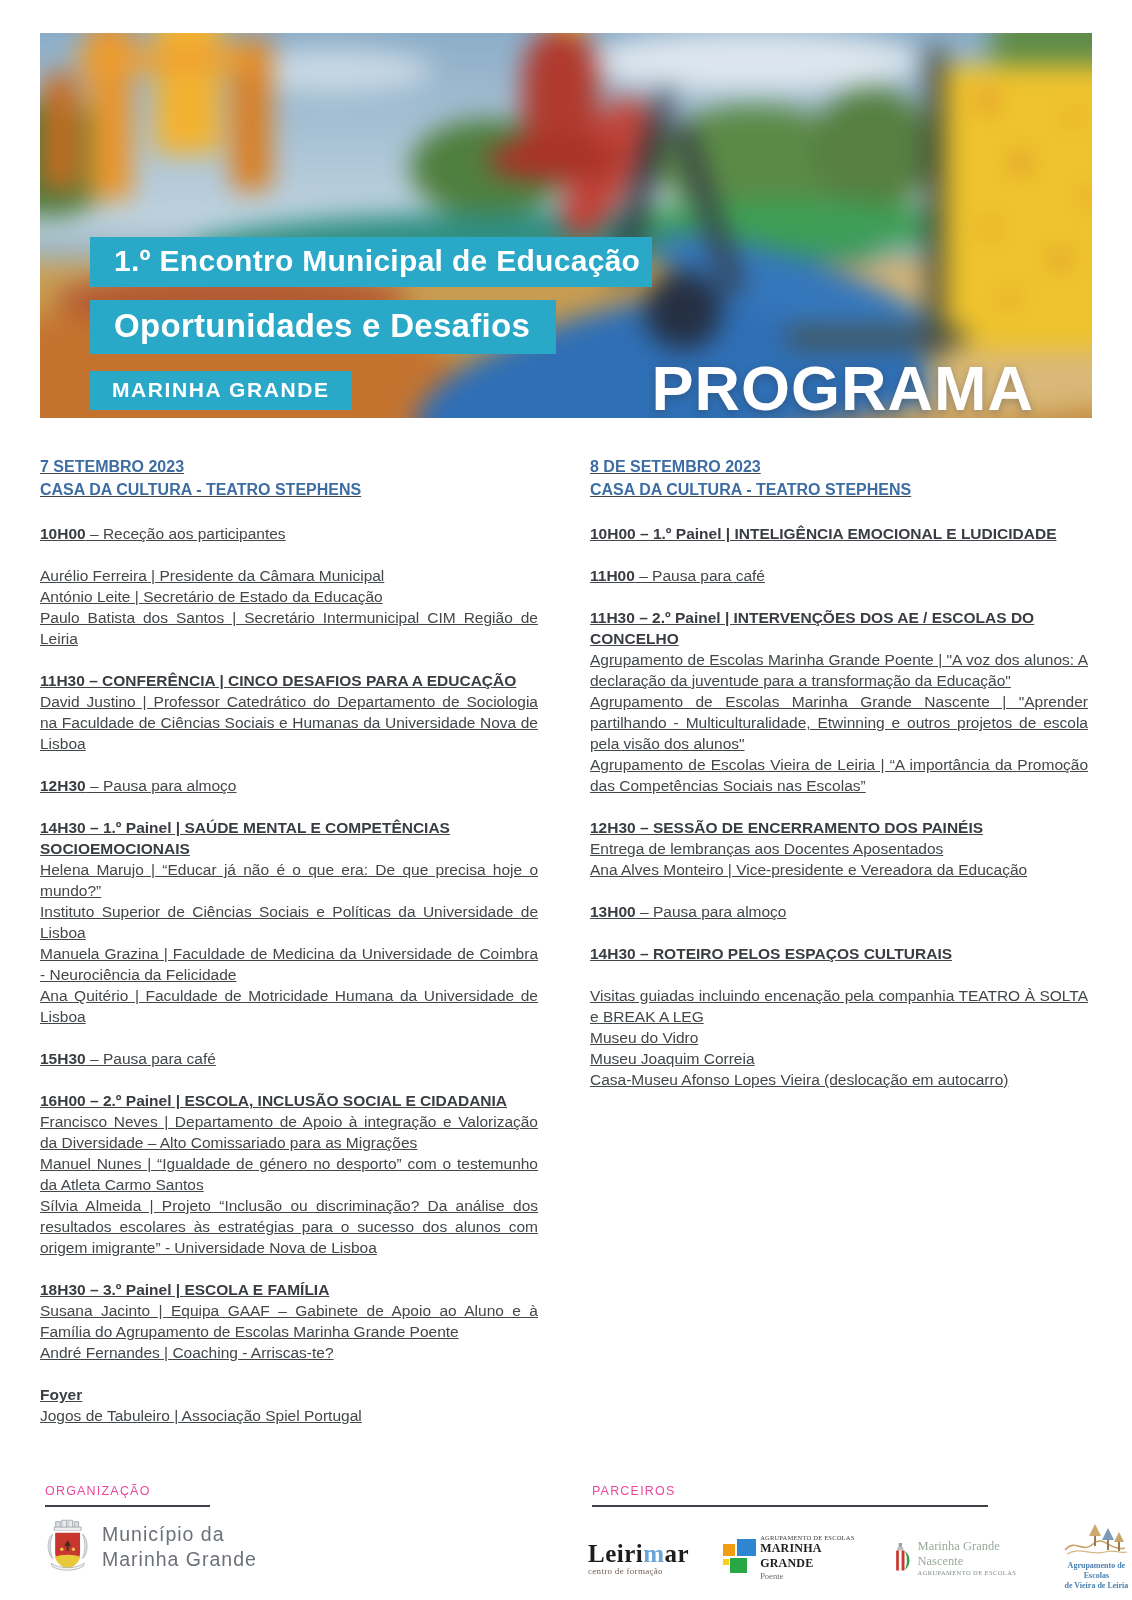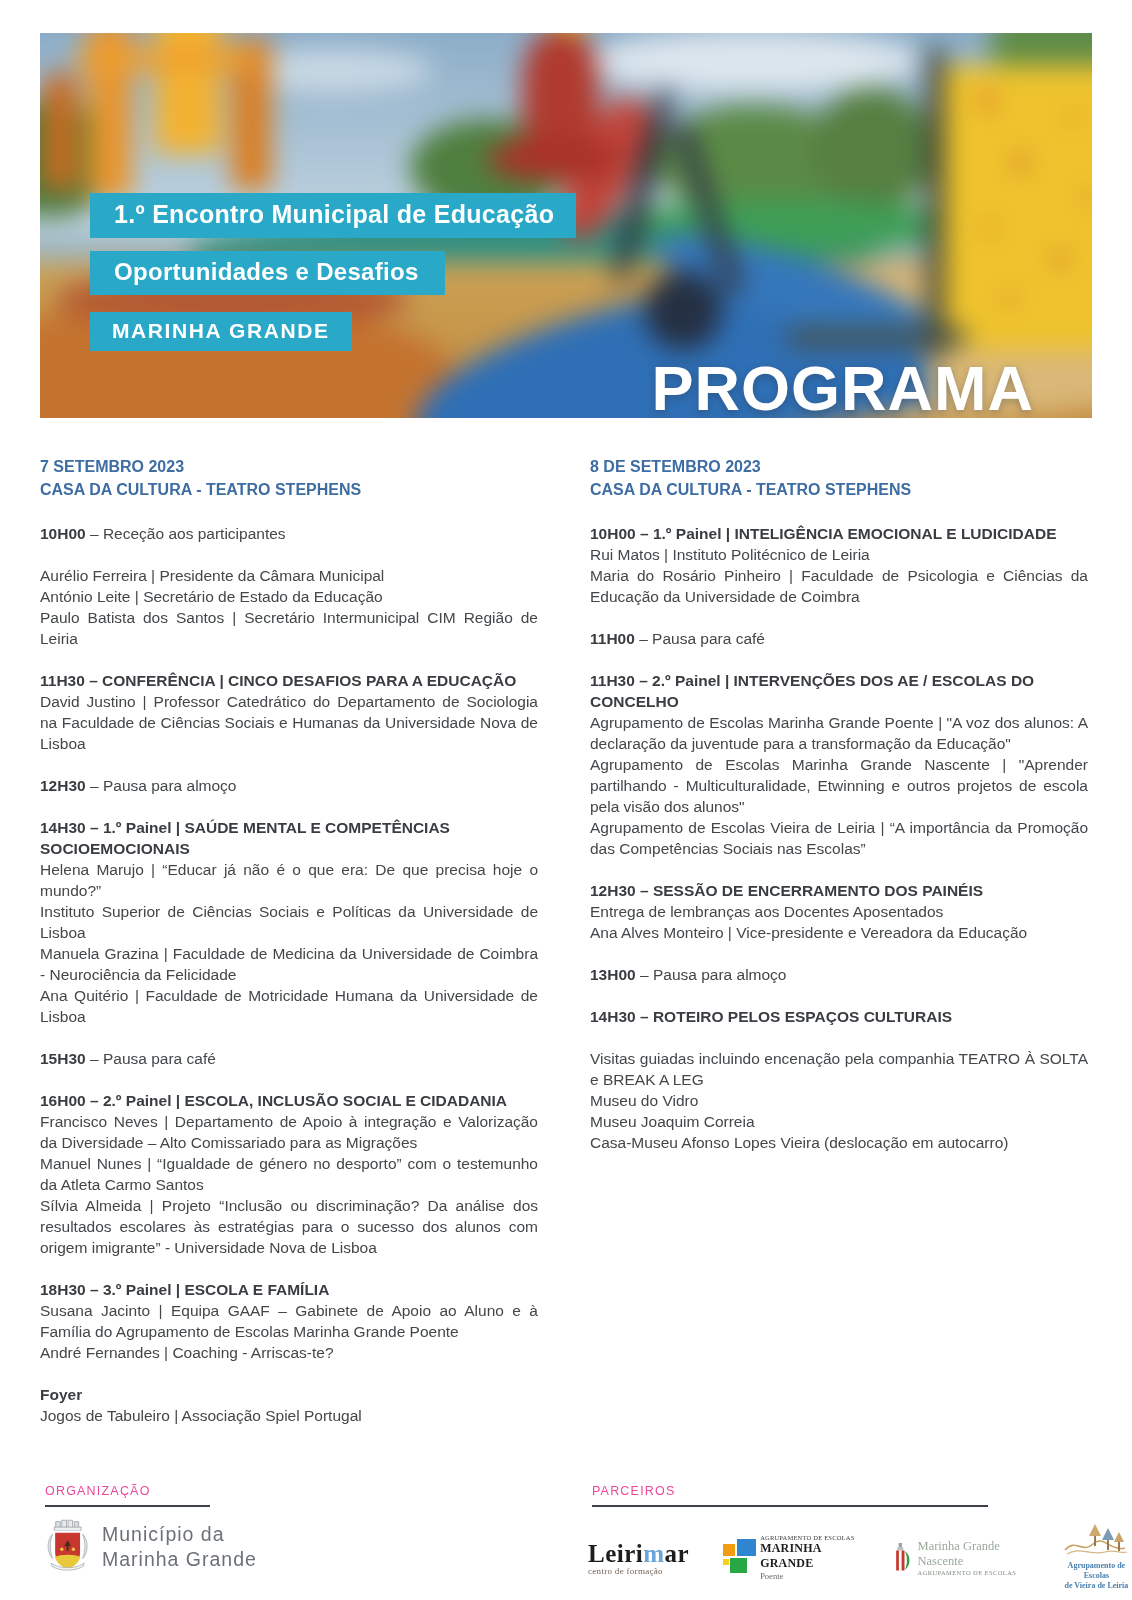--- a/index.html
+++ b/index.html
@@ -44,30 +44,30 @@
   .rope2 { left:62%; top:26%; width:1.6%; height:40%; background:#333a46; transform:rotate(-18deg); }
   .fig   { left:57%; top:60%; width:7%;  height:18%; background:#253043; border-radius:50%; }
   .wpole { left:82.5%; top:10%; width:1.5%; height:70%; background:#3a3f38; }
   .wall  { left:84%; top:14%; width:18%; height:64%; background:#eec32d; }
   .wall i { position:absolute; display:block; border-radius:50%; }
   .bench { left:70%; top:73%; width:16%; height:4%; background:#474f45; border-radius:4px; }
 
   .hero-banners { position:absolute; left:50px; top:160px; display:flex; flex-direction:column;
                   align-items:flex-start; gap:13px; }
   .banner { background:var(--teal,#29a8c8); color:#fff; font-weight:bold; white-space:nowrap; }
-  .banner-main { font-size:25px; padding:7px 22px 9px 24px; letter-spacing:.3px; }
-  .banner-sub  { font-size:24px; padding:7px 26px 9px 24px; letter-spacing:.3px; }
+  .banner-main { font-size:30px; padding:7px 12px 9px 24px; letter-spacing:.3px;margin-top:44px; }
+  .banner-sub  { font-size:33px; padding:7px 26px 9px 24px; letter-spacing:.3px; }
   .banner-tag  { font-size:21px; padding:7px 22px 8px 22px; letter-spacing:1.6px; margin-top:4px; }
   .program-title { position:absolute; right:58px; bottom:-6px; color:#fff; font-weight:800;
                    font-size:63px; letter-spacing:1px; text-shadow:0 3px 8px rgba(40,50,60,.35); }
 
   
   .content { position:absolute; left:40px; top:455px; width:1048px;
              display:grid; grid-template-columns:1fr 1fr; column-gap:52px;
-             color:var(--body,#43474a); font-size:15.5px; line-height:21px; }
+             color:var(--body,#43474a); font-size:15.5px; line-height:21px;text-decoration:underline; }
   .day-header { margin-bottom:22px; }
   .day-date, .day-venue { color:var(--blue,#3d6da3); font-weight:bold; font-size:16px; line-height:23px; }
   .event { margin-bottom:21px; }
   .ev-heading { margin:0; }
   .ev-heading strong { font-weight:bold; color:#393d41; }
   .ev-line { margin:0; text-align:justify; }
 
   
   .sec-label { font-size:12.5px; letter-spacing:1.2px; color:#ec4899; }
   .sec-rule  { height:2px; background:#3c4247; margin-top:7px; }
@@ -237,24 +237,20 @@
 
     <div class="col">
       <div class="day-header">
         <div class="day-date">8 DE SETEMBRO 2023</div>
         <div class="day-venue">CASA DA CULTURA - TEATRO STEPHENS</div>
       </div>
       <div class="events">
 
           <div class="event">
             <p class="ev-heading"><strong>10H00 – 1.º Painel | INTELIGÊNCIA EMOCIONAL E LUDICIDADE</strong><span></span></p>
-            <div>
-              <p class="ev-line">Rui Matos | Instituto Politécnico de Leiria</p>
-              <p class="ev-line">Maria do Rosário Pinheiro | Faculdade de Psicologia e Ciências da Educação da Universidade de Coimbra</p>
-            </div>
           </div>
 
           <div class="event">
             <p class="ev-heading"><strong>11H00</strong><span> – Pausa para café</span></p>
             <div></div>
           </div>
 
           <div class="event">
             <p class="ev-heading"><strong>11H30 – 2.º Painel | INTERVENÇÕES DOS AE / ESCOLAS DO CONCELHO</strong><span></span></p>
             <div>

